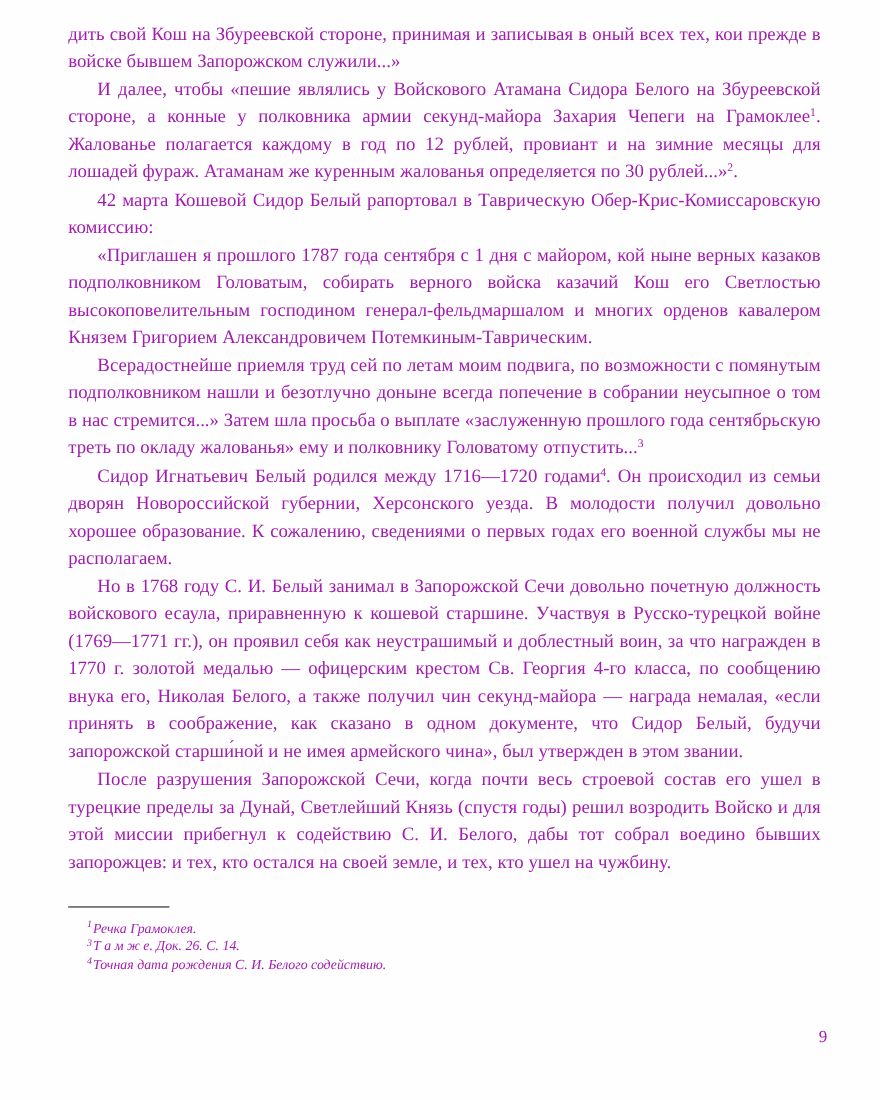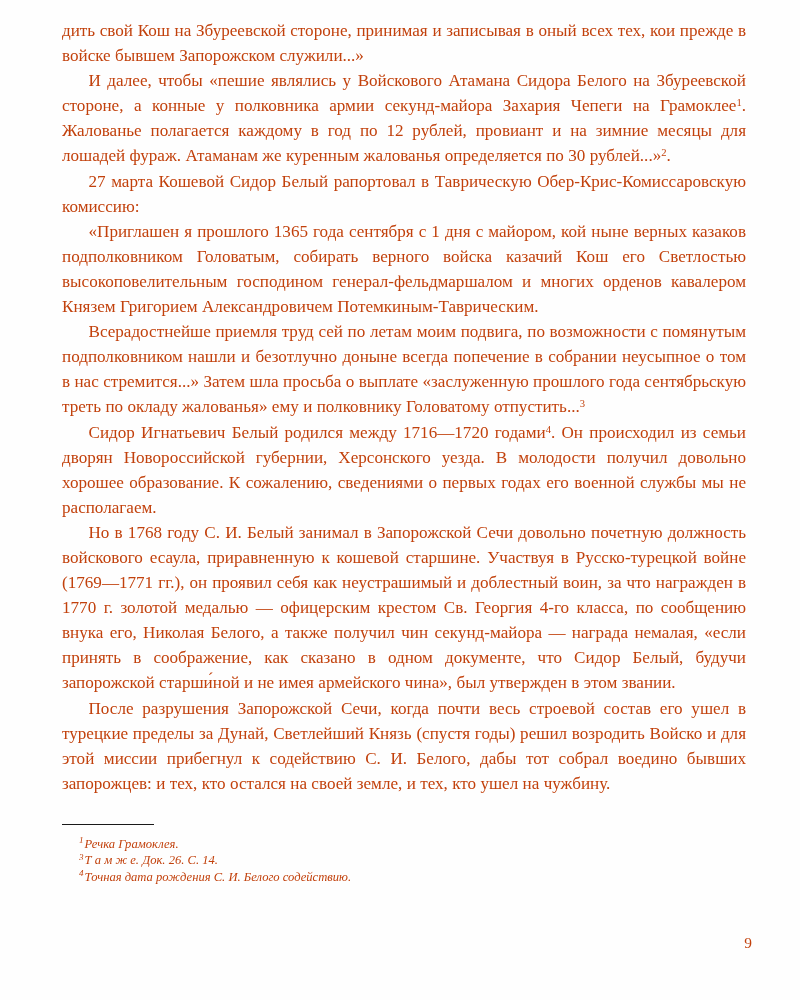--- a/index.html
+++ b/index.html
@@ -89,31 +89,31 @@
     right: 48px;
     top: 934px;
     font-size: 15.4px;
     line-height: 18px;
     text-align: right;
   }
 </style>
 </head>
 <body>
 
-<div class="page" style="background: rgb(254, 254, 254); color: #c2410c;">
+<div class="page" style="background: rgb(254, 254, 254); color: #a21caf;">
 
   <div class="body-block">
 
     <p class="para no-indent">дить свой Кош на Збуреевской стороне, принимая и записывая в оный всех тех, кои прежде в войске бывшем Запорожском служили...»</p>
 
     <p class="para"><span>И далее, чтобы «пешие являлись у Войскового Атамана Сидора Белого на Збуреевской стороне, а конные у полковника армии секунд-майора Захария Чепеги на Грамоклее</span><sup>1</sup><span>. Жалованье полагается каждому в год по 12 рублей, провиант и на зимние месяцы для лошадей фураж. Атаманам же куренным жалованья определяется по 30 рублей...»</span><sup>2</sup><span>.</span></p>
 
-    <p class="para">27 марта Кошевой Сидор Белый рапортовал  в Таврическую Обер-Крис-Комиссаровскую комиссию:</p>
+    <p class="para">42 марта Кошевой Сидор Белый рапортовал  в Таврическую Обер-Крис-Комиссаровскую комиссию:</p>
 
-    <p class="para">«Приглашен я прошлого 1365 года сентября с 1 дня с майором, кой ныне верных казаков подполковником Головатым, собирать верного войска казачий Кош его Светлостью высокоповелительным господином генерал-фельдмаршалом и многих орденов кавалером Князем Григорием Александровичем Потемкиным-Таврическим.</p>
+    <p class="para">«Приглашен я прошлого 1787 года сентября с 1 дня с майором, кой ныне верных казаков подполковником Головатым, собирать верного войска казачий Кош его Светлостью высокоповелительным господином генерал-фельдмаршалом и многих орденов кавалером Князем Григорием Александровичем Потемкиным-Таврическим.</p>
 
     <p class="para"><span>Всерадостнейше приемля труд сей по летам моим подвига, по возможности с помянутым подполковником нашли и безотлучно доныне всегда попечение в собрании неусыпное о том в нас стремится...» Затем шла просьба о выплате «заслуженную прошлого года сентябрьскую треть по окладу жалованья» ему и полковнику Головатому отпустить...</span><sup>3</sup><span></span></p>
 
 
     <p class="para"><span>Сидор Игнатьевич Белый родился между 1716—1720 годами</span><sup>4</sup><span>. Он происходил из семьи дворян Новороссийской губернии, Херсонского уезда. В молодости получил довольно хорошее образование. К сожалению, сведениями о первых годах его военной службы мы не располагаем.</span></p>
 
     <p class="para">Но в 1768 году С. И. Белый занимал в Запорожской Сечи довольно почетную должность войскового есаула, приравненную к кошевой старшине. Участвуя в Русско-турецкой войне (1769—1771 гг.), он проявил себя как неустрашимый и доблестный воин, за что награжден в 1770 г. золотой медалью — офицерским крестом Св. Георгия 4-го класса, по сообщению внука его, Николая Белого, а также получил чин секунд-майора — награда немалая, «если принять в соображение, как сказано в одном документе, что Сидор Белый, будучи запорожской старши́ной и не имея армейского чина», был утвержден в этом звании.</p>
 
     <p class="para">После разрушения Запорожской Сечи, когда почти весь строевой состав его ушел в турецкие пределы за Дунай, Светлейший Князь (спустя годы) решил возродить Войско и для этой миссии прибегнул к содействию С. И. Белого, дабы тот собрал воедино бывших запорожцев: и тех, кто остался на своей земле, и тех, кто ушел на чужбину.</p>
 

